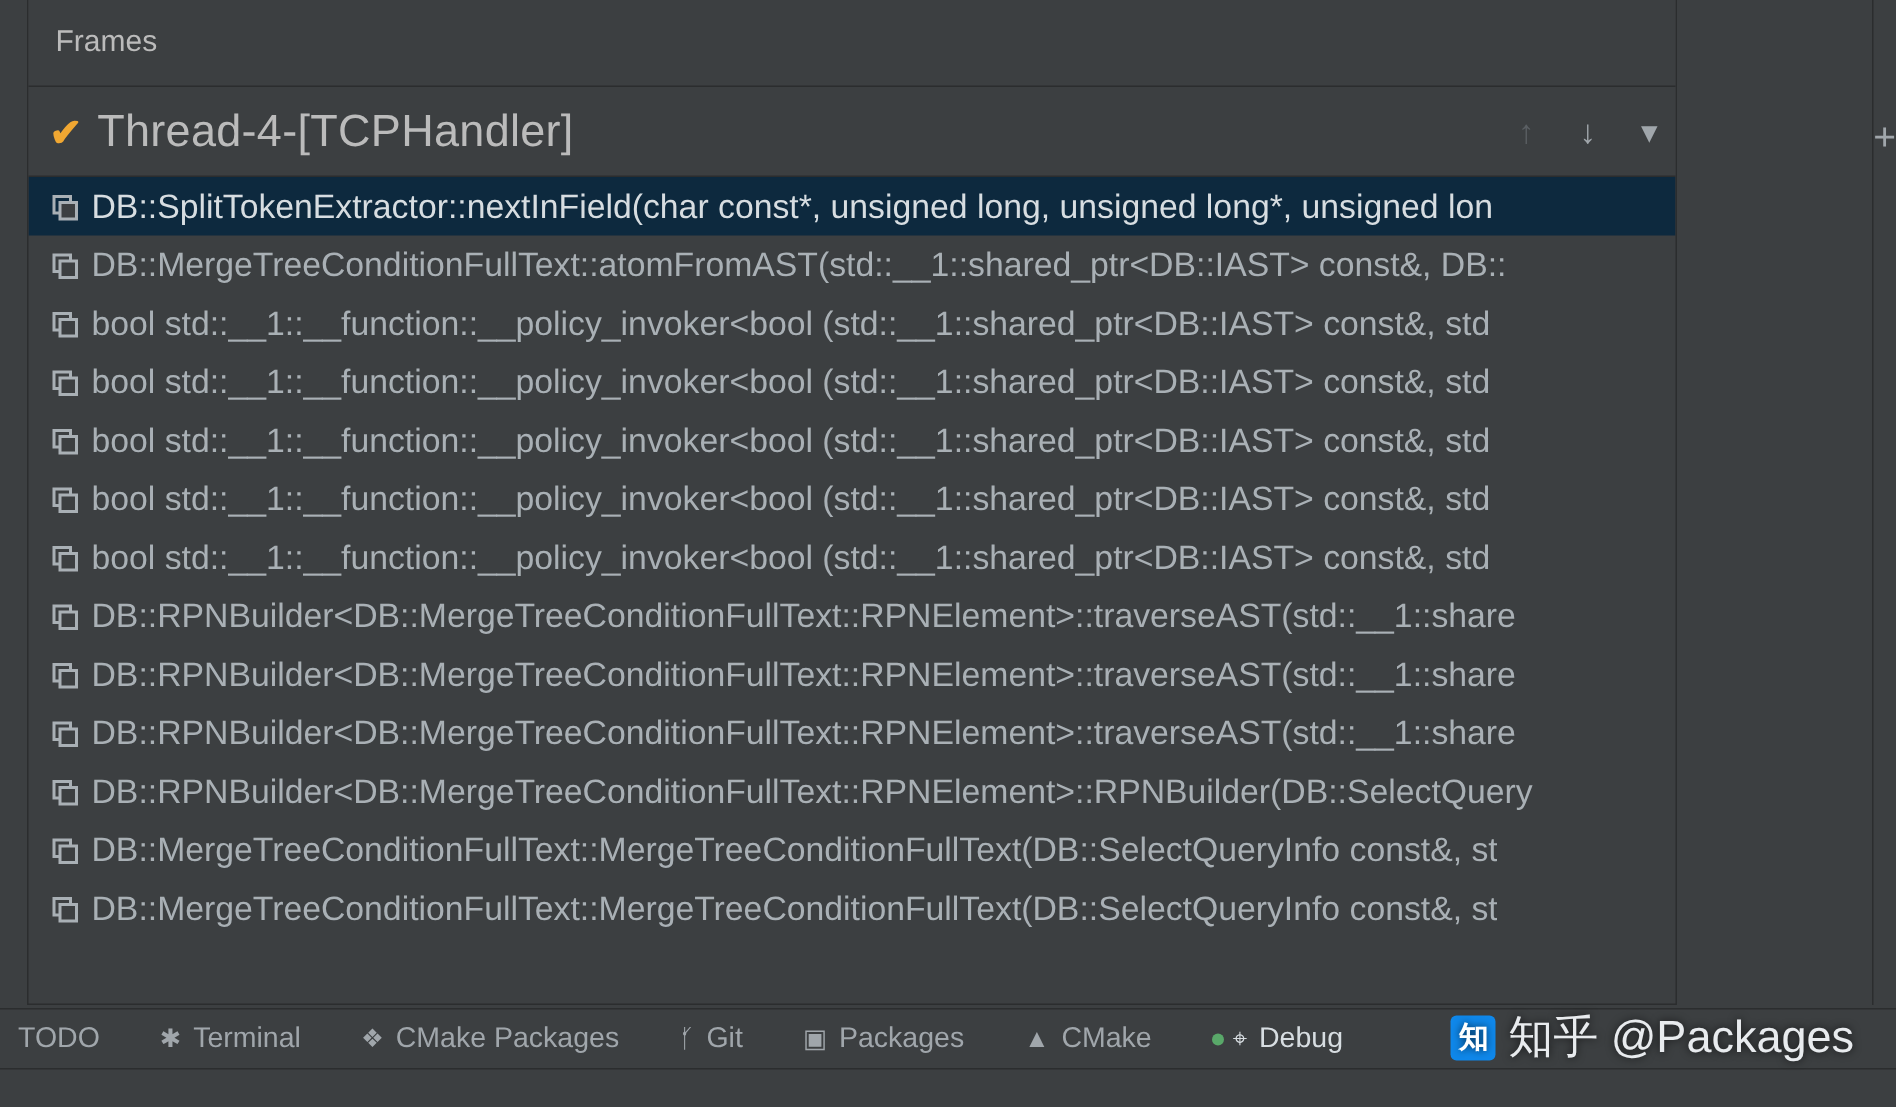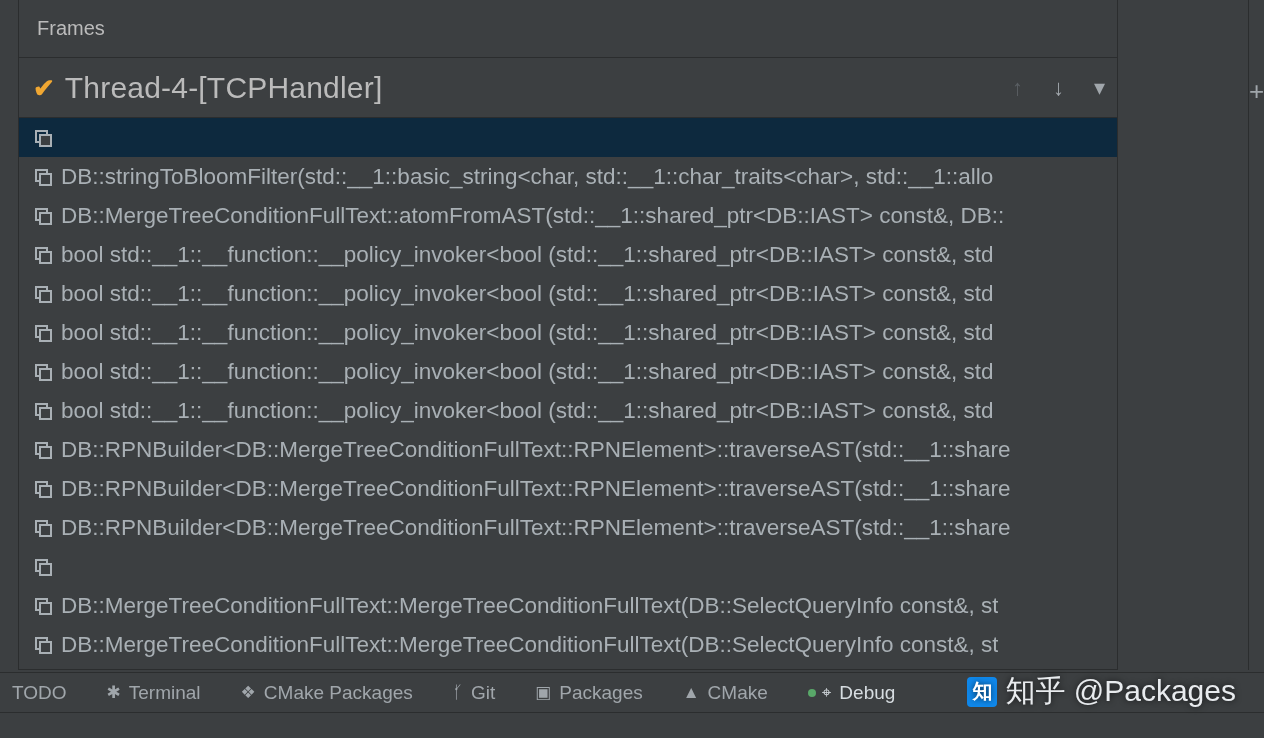--- a/index.html
+++ b/index.html
@@ -192,29 +192,21 @@
   </div>
 
   <div class="frames-list" id="frames-list">
       <div class="frame-item selected">
         <span class="ficon">
           <svg width="20" height="20" viewBox="0 0 20 20">
             <rect x="3" y="3" width="11" height="11" fill="none" stroke="#a9b0b5" stroke-width="2"></rect>
             <rect x="7" y="7" width="11" height="11" fill="#3c3f41" stroke="#a9b0b5" stroke-width="2"></rect>
           </svg>
         </span>
-      </div>
-      <div class="frame-item">
-        <span class="ficon">
-          <svg width="20" height="20" viewBox="0 0 20 20">
-            <rect x="3" y="3" width="11" height="11" fill="none" stroke="#a9b0b5" stroke-width="2"></rect>
-            <rect x="7" y="7" width="11" height="11" fill="#3c3f41" stroke="#a9b0b5" stroke-width="2"></rect>
-          </svg>
-        </span>
-        <span class="flabel">DB::stringToBloomFilter(std::__1::basic_string&lt;char, std::__1::char_traits&lt;char&gt;, std::__1::allo</span>
+        <span class="flabel">DB::SplitTokenExtractor::nextInField(char const*, unsigned long, unsigned long*, unsigned lon</span>
       </div>
       <div class="frame-item">
         <span class="ficon">
           <svg width="20" height="20" viewBox="0 0 20 20">
             <rect x="3" y="3" width="11" height="11" fill="none" stroke="#a9b0b5" stroke-width="2"></rect>
             <rect x="7" y="7" width="11" height="11" fill="#3c3f41" stroke="#a9b0b5" stroke-width="2"></rect>
           </svg>
         </span>
         <span class="flabel">DB::MergeTreeConditionFullText::atomFromAST(std::__1::shared_ptr&lt;DB::IAST&gt; const&amp;, DB::</span>
       </div>
@@ -290,20 +282,21 @@
         </span>
         <span class="flabel">DB::RPNBuilder&lt;DB::MergeTreeConditionFullText::RPNElement&gt;::traverseAST(std::__1::share</span>
       </div>
       <div class="frame-item">
         <span class="ficon">
           <svg width="20" height="20" viewBox="0 0 20 20">
             <rect x="3" y="3" width="11" height="11" fill="none" stroke="#a9b0b5" stroke-width="2"></rect>
             <rect x="7" y="7" width="11" height="11" fill="#3c3f41" stroke="#a9b0b5" stroke-width="2"></rect>
           </svg>
         </span>
+        <span class="flabel">DB::RPNBuilder&lt;DB::MergeTreeConditionFullText::RPNElement&gt;::RPNBuilder(DB::SelectQuery</span>
       </div>
       <div class="frame-item">
         <span class="ficon">
           <svg width="20" height="20" viewBox="0 0 20 20">
             <rect x="3" y="3" width="11" height="11" fill="none" stroke="#a9b0b5" stroke-width="2"></rect>
             <rect x="7" y="7" width="11" height="11" fill="#3c3f41" stroke="#a9b0b5" stroke-width="2"></rect>
           </svg>
         </span>
         <span class="flabel">DB::MergeTreeConditionFullText::MergeTreeConditionFullText(DB::SelectQueryInfo const&amp;, st</span>
       </div>

